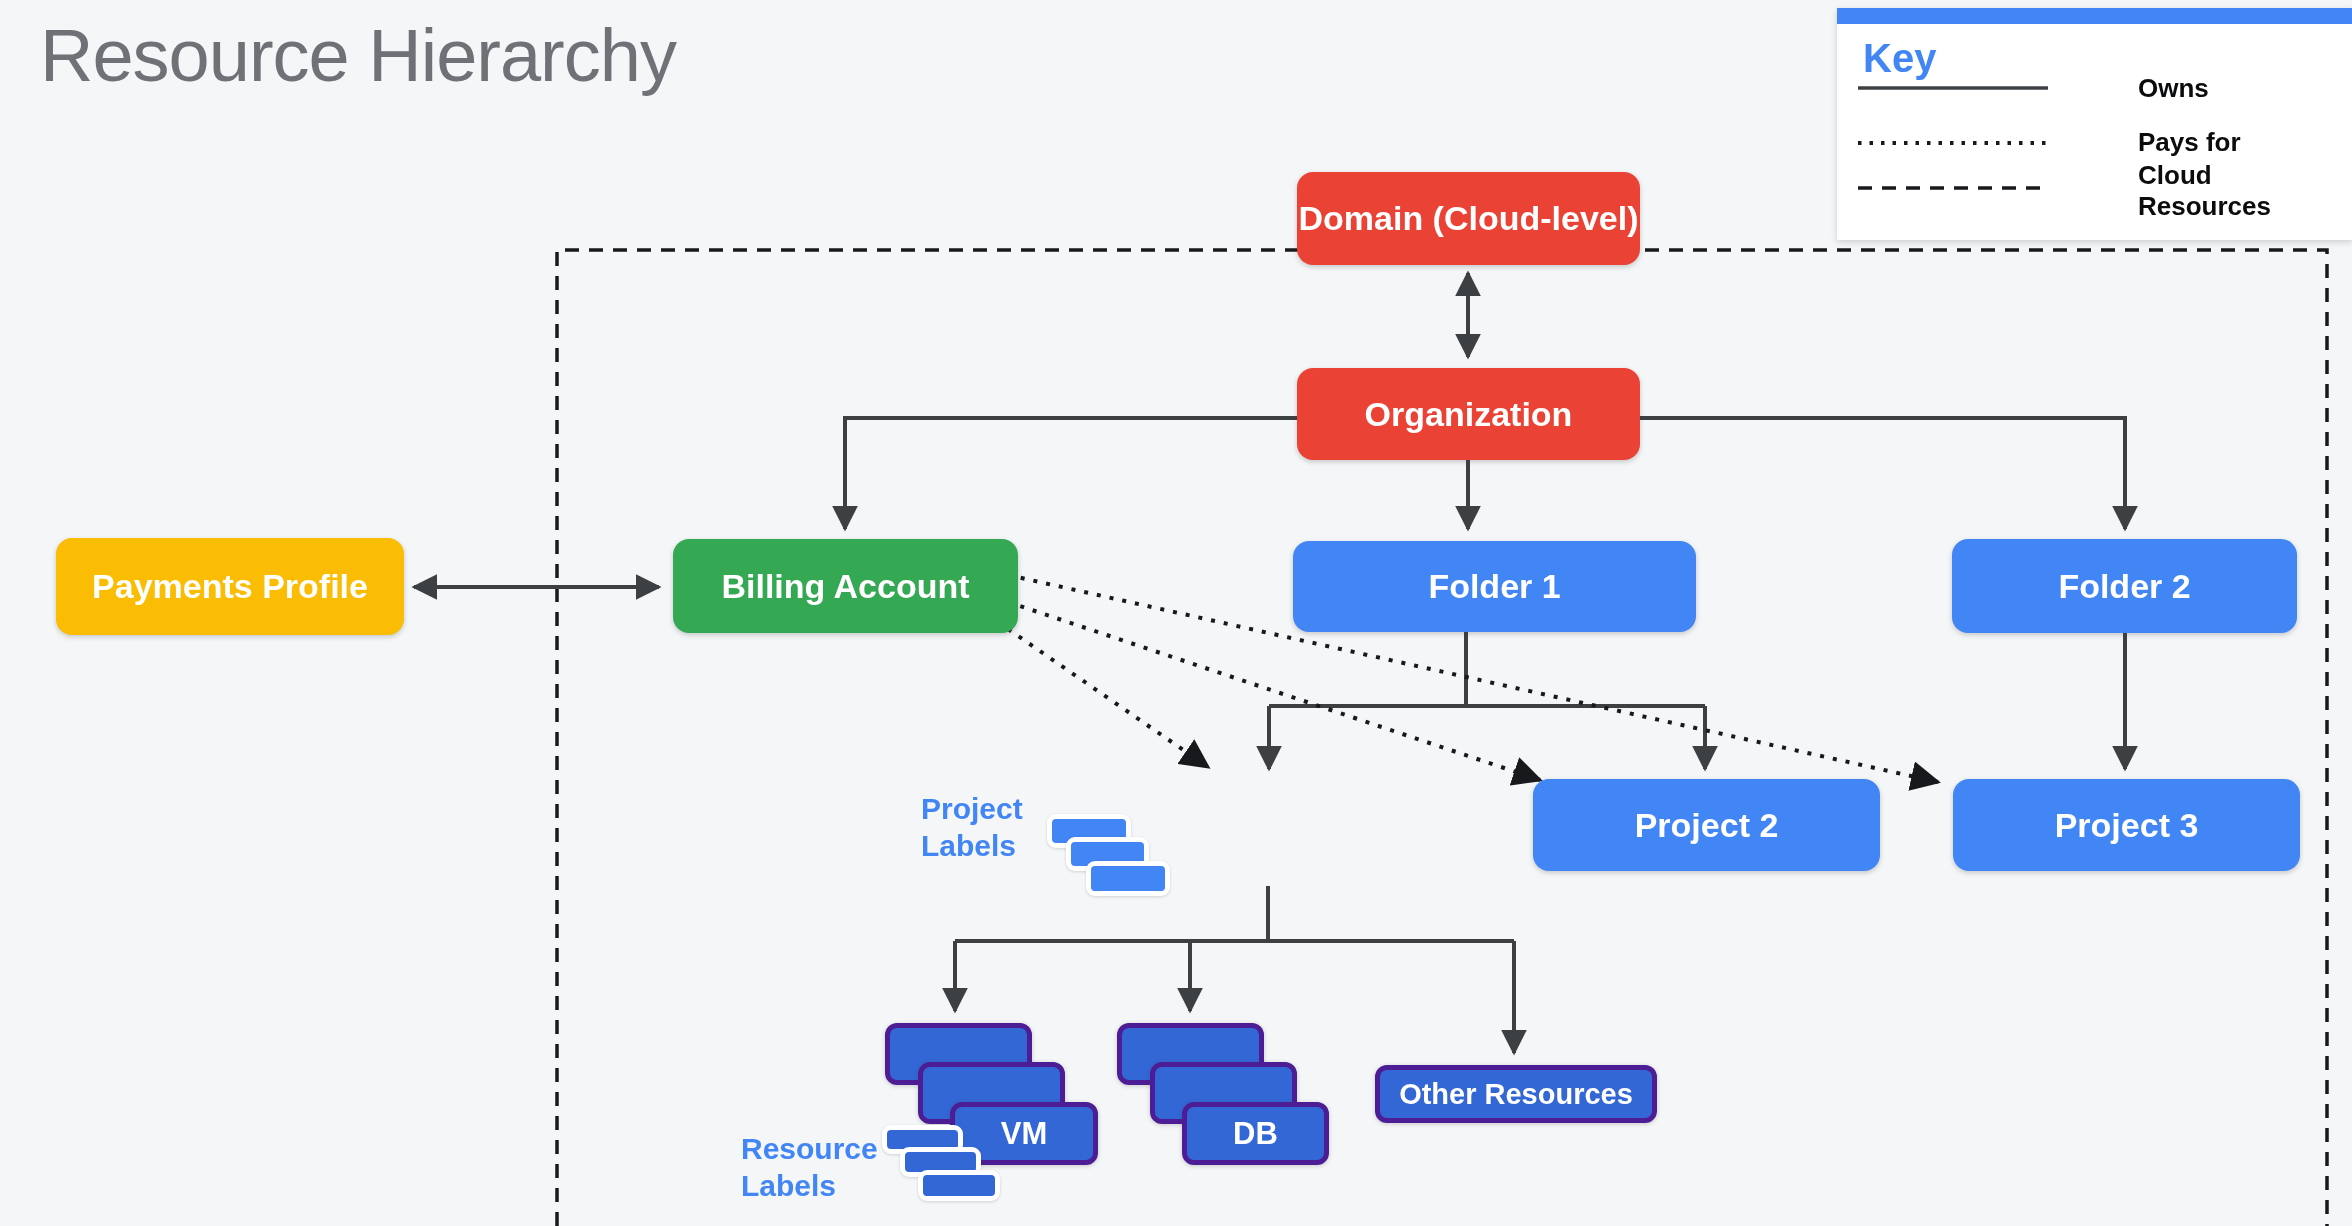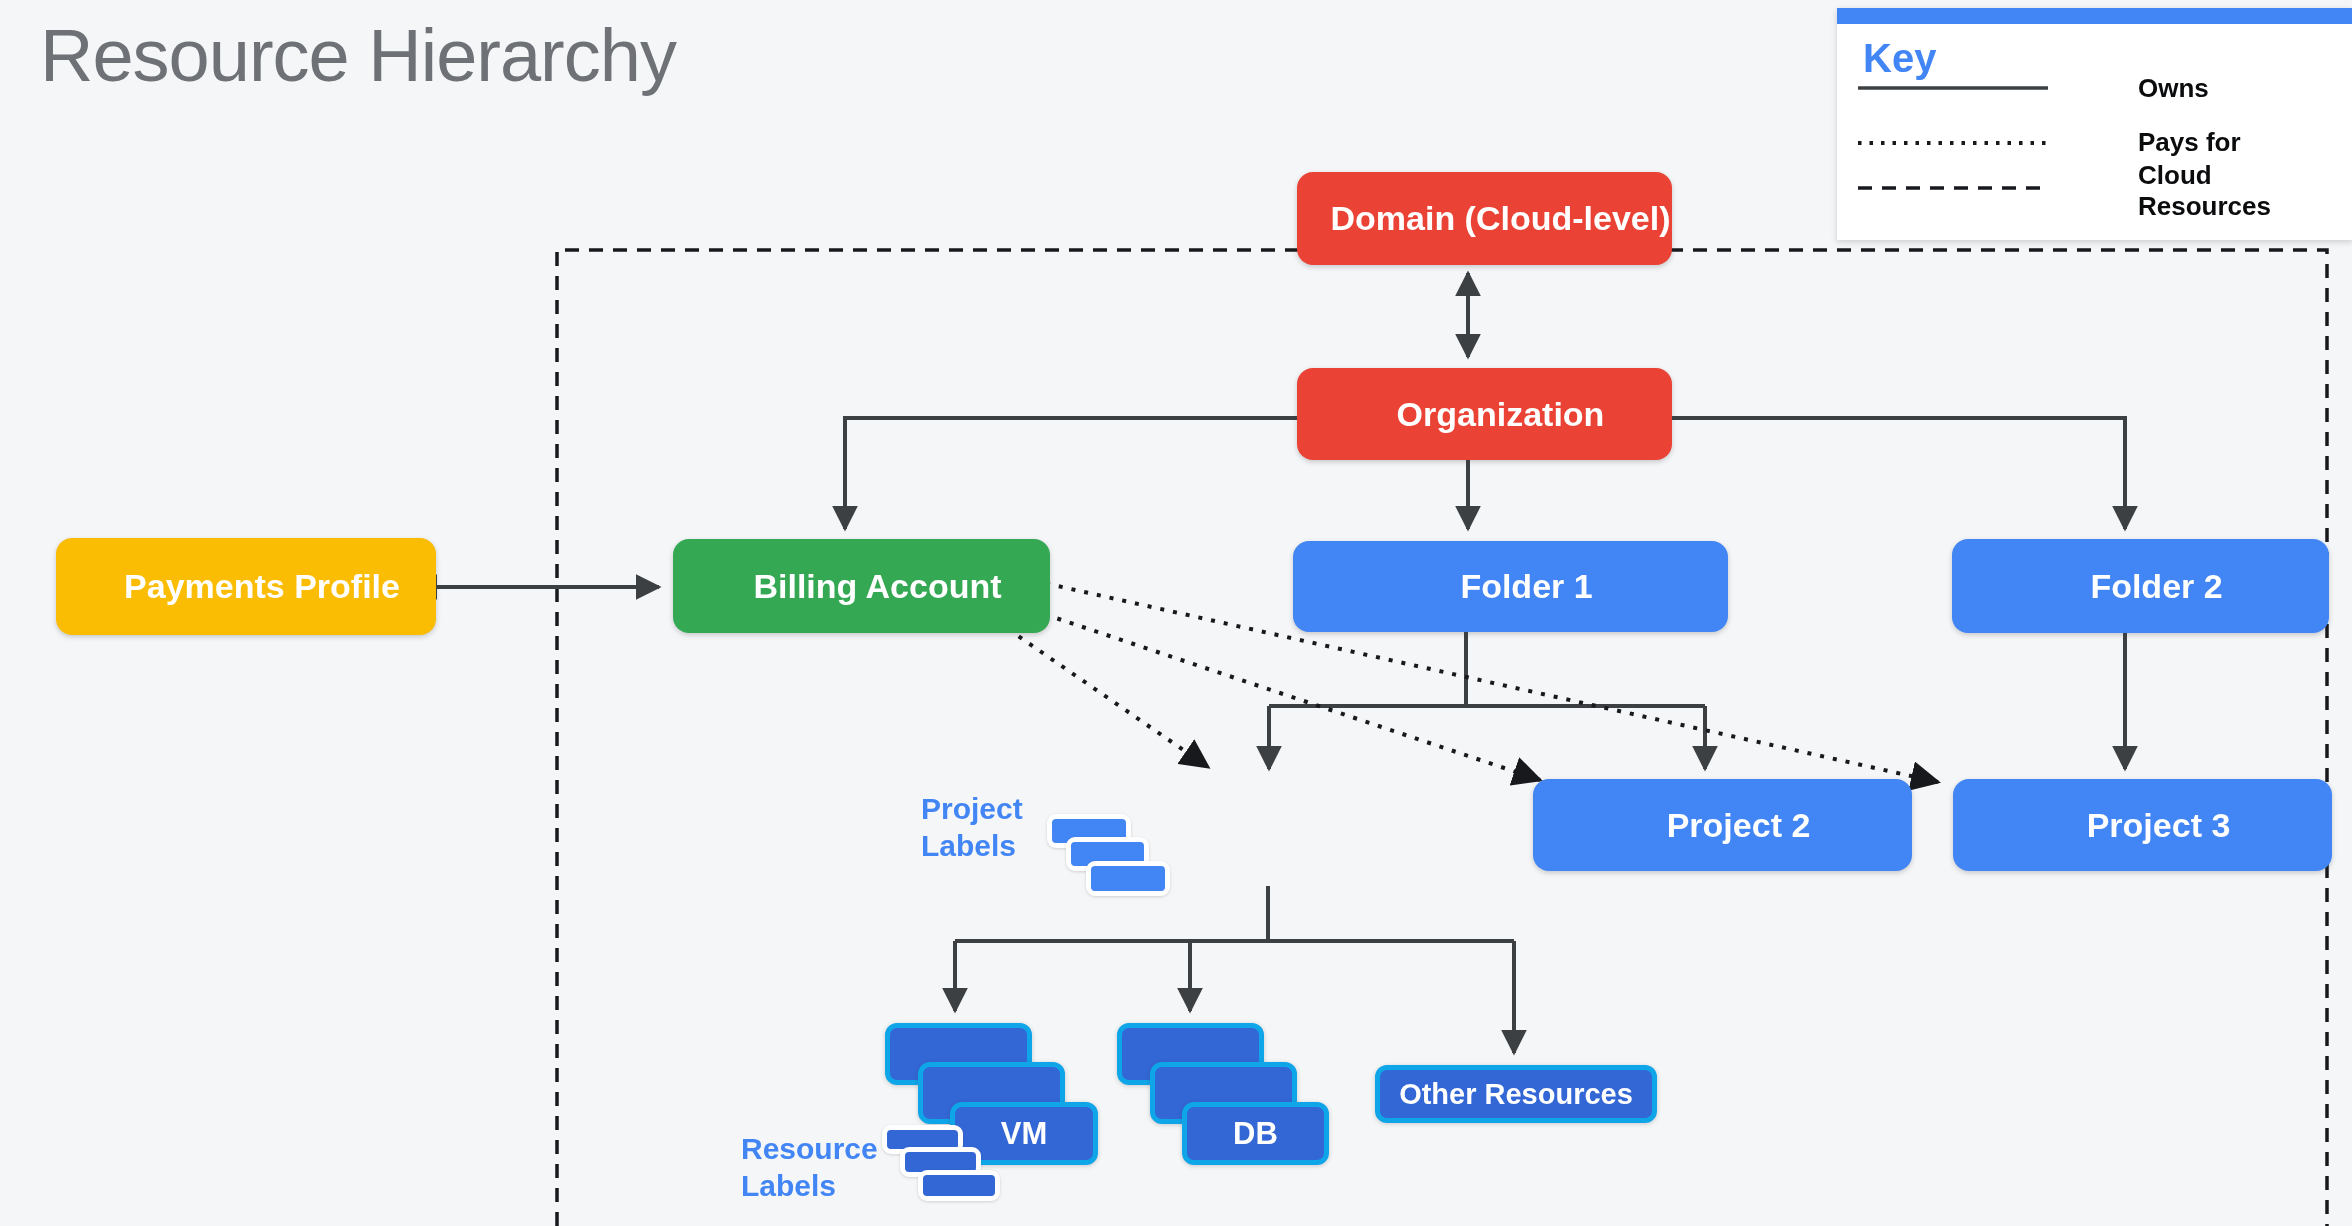--- a/index.html
+++ b/index.html
@@ -10,24 +10,24 @@
   html,body{margin:0;padding:0;}
   body{background:var(--bg);font-family:"Liberation Sans",sans-serif;}
   .stage{position:relative;width:2352px;height:1226px;background:var(--bg);overflow:hidden;}
   .title{position:absolute;left:40px;top:13px;font-size:74px;font-weight:400;color:var(--title-gray);letter-spacing:-1px;}
   svg.edges{position:absolute;left:0;top:0;z-index:1;}
   .edge{fill:none;}
   .edge.solid{stroke:var(--line);stroke-width:4;}
   .edge.dotted{stroke:var(--ink);stroke-width:4;stroke-dasharray:4 9;}
   .edge.dashedrect{stroke:var(--ink);stroke-width:3.5;stroke-dasharray:14 10;}
   .node{position:absolute;z-index:2;border-radius:16px;display:flex;align-items:center;justify-content:center;
-        color:#fff;font-weight:700;font-size:34px;box-shadow:0 2px 5px rgba(60,64,67,.25);text-align:center;padding-left:32px;}
+        color:#fff;font-weight:700;font-size:34px;box-shadow:0 2px 5px rgba(60,64,67,.25);text-align:center;}
   .red{background:var(--red);} .green{background:var(--green);} .yellow{background:var(--yellow);}
   .blue{background:var(--blue);}
-  .card{position:absolute;z-index:3;box-sizing:border-box;border:5px solid #0ea5e9;border-radius:12px;
+  .card{position:absolute;z-index:3;box-sizing:border-box;border:5px solid #4c1d95;border-radius:12px;
         background:var(--dark-blue);display:flex;align-items:center;justify-content:center;
         color:#fff;font-weight:700;font-size:31px;box-shadow:0 1px 4px rgba(60,64,67,.25);}
   .mini{position:absolute;z-index:4;box-sizing:border-box;border:5px solid #fff;border-radius:9px;
         box-shadow:0 1px 3px rgba(60,64,67,.2);}
   .mini.bluecard{background:var(--blue);} .mini.darkcard{background:var(--dark-blue);}
   .anno{position:absolute;z-index:5;color:var(--label-blue);font-weight:700;font-size:30px;line-height:37px;}
   .keybox{position:absolute;z-index:6;left:1837px;top:8px;width:516px;height:232px;background:var(--panel);
           box-shadow:0 2px 6px rgba(60,64,67,.22);}
   .keybar{position:absolute;left:0;top:0;width:100%;height:16px;background:var(--blue);}
   .keytitle{position:absolute;left:26px;top:28px;font-size:40px;font-weight:700;color:var(--blue);}

